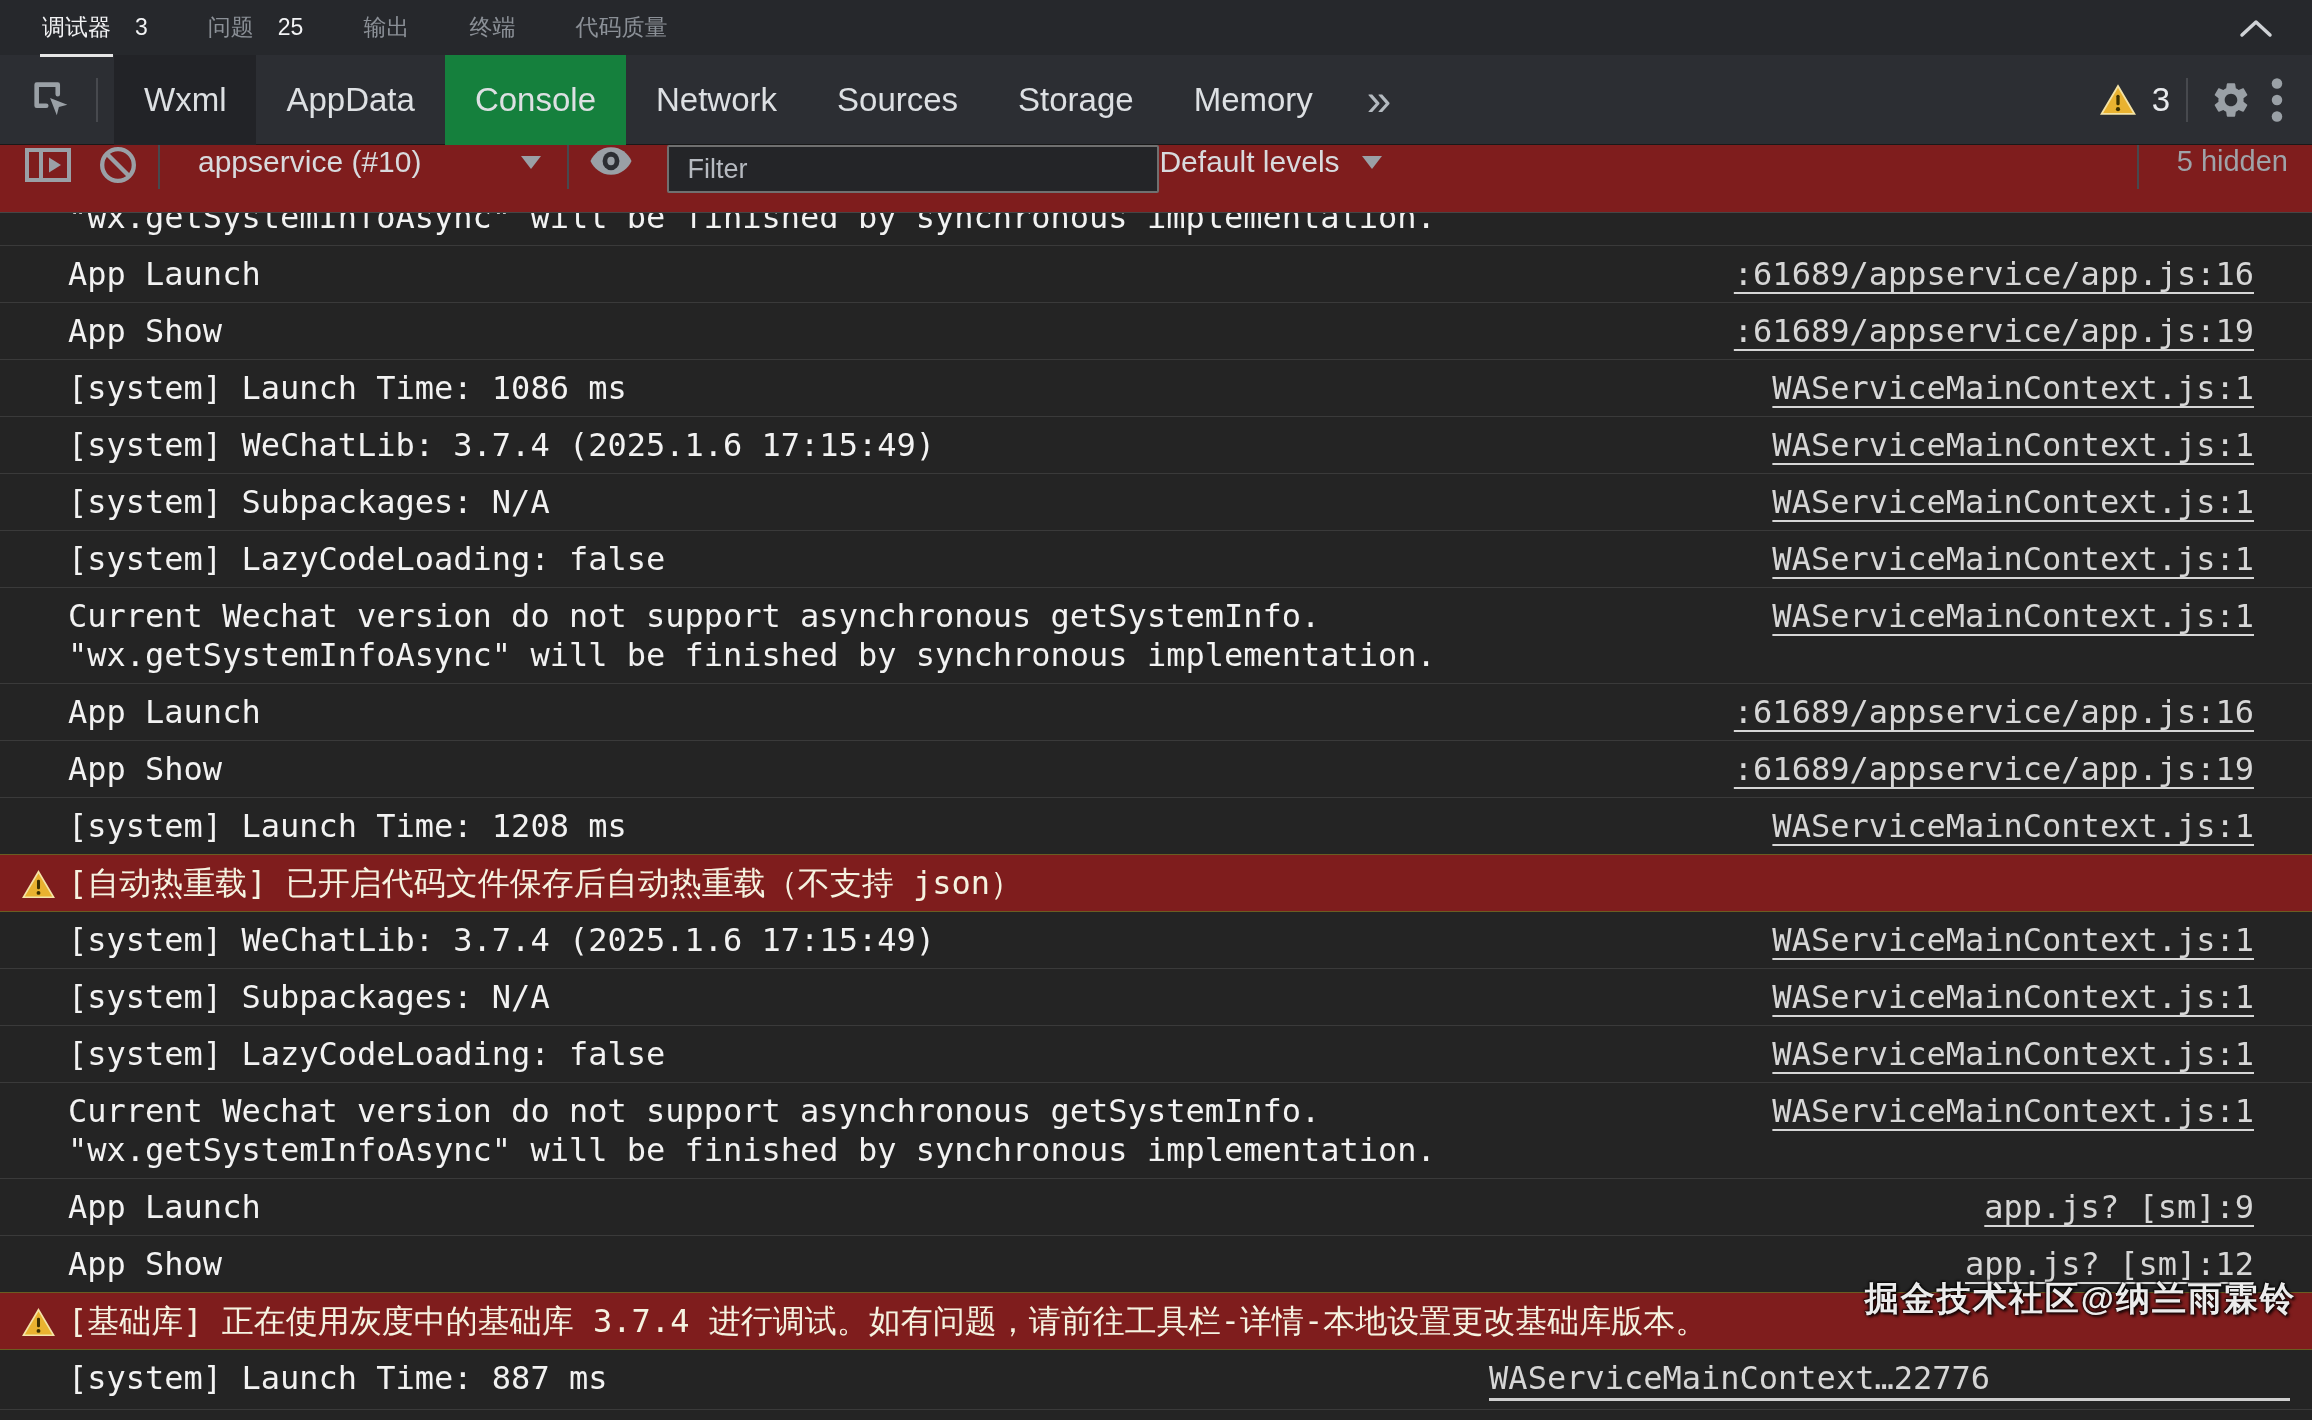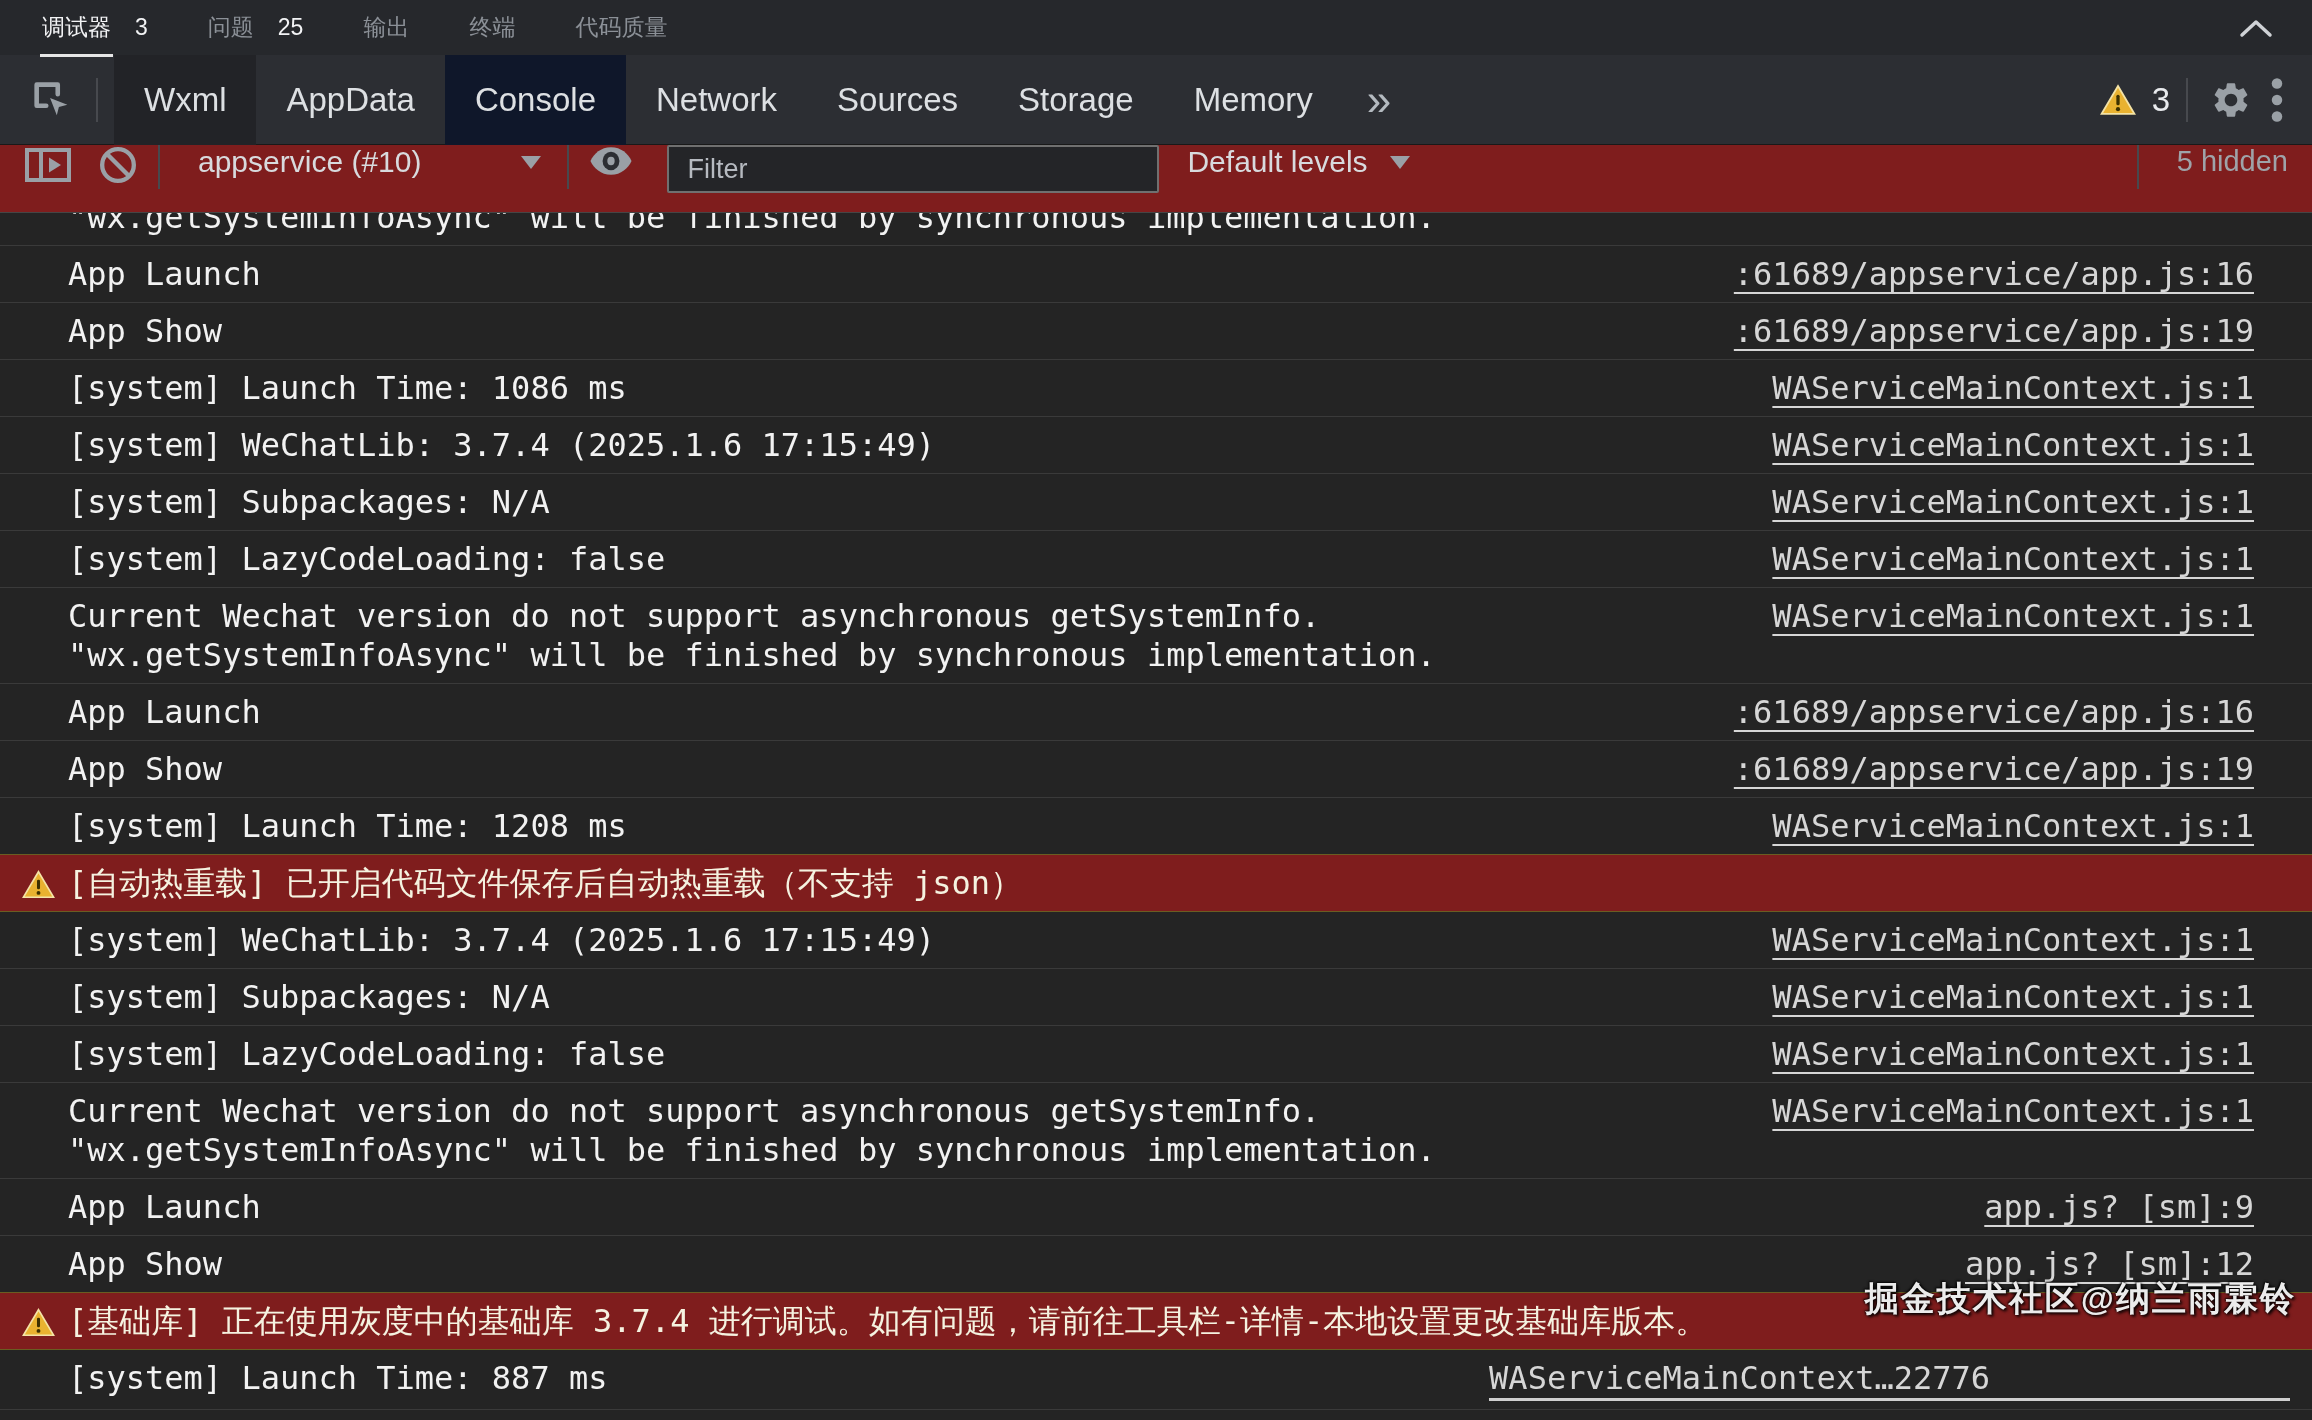--- a/index.html
+++ b/index.html
@@ -18,34 +18,34 @@
   .collapse-btn { margin-left:auto; width:44px; height:36px; display:flex; align-items:center; justify-content:center; }
 
   
   .tabbar { height:90px; background:#2c2e33; display:flex; align-items:center; padding:0 28px 0 24px; border-bottom:1px solid #191919; }
   .icon-btn { display:flex; align-items:center; justify-content:center; background:none; border:none; cursor:pointer; }
   .inspect-btn { width:56px; height:56px; }
   .vdiv { width:2px; height:44px; background:#47494e; margin:0 16px; flex:0 0 auto; }
   .dtabs { display:flex; align-items:stretch; height:90px; }
   .dtab { display:flex; align-items:center; padding:0 30px; font-size:33px; color:#dde0e3; cursor:pointer; }
   .dtab.dim { background:#222327; }
-  .dtab.active { background:#0f172a; }
+  .dtab.active { background:#15803d; }
   .more-tabs { font-size:44px; color:#b4bac0; margin-left:14px; padding:0 10px; line-height:1; }
   .warn-badge { display:flex; align-items:center; gap:16px; margin-left:auto; font-size:33px; color:#e8eaed; cursor:pointer; }
   .gear-btn { margin:0 6px; } .kebab-btn { margin-left:12px; }
 
   
   .toolbar { height:68px; background:#7f1d1d; display:flex; align-items:flex-start; padding:0 24px; border-bottom:1px solid #454545; }
   .context { display:flex; align-items:center; font-size:30px; color:#d8dadd; cursor:pointer; padding:0 6px; }
   .context .ctx-label { margin-left:12px; }
   .tri { width:0; height:0; border-left:10px solid transparent; border-right:10px solid transparent; border-top:13px solid #9aa0a6; }
   .context .tri { margin-left:100px; }
   .filter-input { width:492px; height:48px; margin-left:34px; background:#242528; border:2px solid #707070; border-radius:2px; color:#e8eaed; font-size:27px; padding:0 18px; outline:none; font-family:"Liberation Sans","DejaVu Sans",sans-serif; }
   .filter-input::placeholder { color:#b6bac0; }
-  .levels { display:flex; align-items:center; gap:22px; margin-left:28px; font-size:30px; color:#d8dadd; cursor:pointer; }
+  .levels { display:flex; align-items:center; gap:22px; font-size:30px; color:#d8dadd; cursor:pointer; }
   .spacer { flex:1; }
   .hidden-count { font-size:29px; color:#9fa3a9; margin-left:22px; }
 
   
   .output { height:1207px; overflow:hidden; background:#242424;
             font-family:"DejaVu Sans Mono","Liberation Mono",monospace; }
   .row { display:flex; align-items:flex-start; min-height:56px; padding:9px 58px 8px 68px;
          position:relative; font-size:32px; line-height:39px; color:#f2f2f2; }
   .row + .row { border-top:1px solid #3a3a3a; }
   .row:last-child { border-bottom:1px solid #3a3a3a; }

